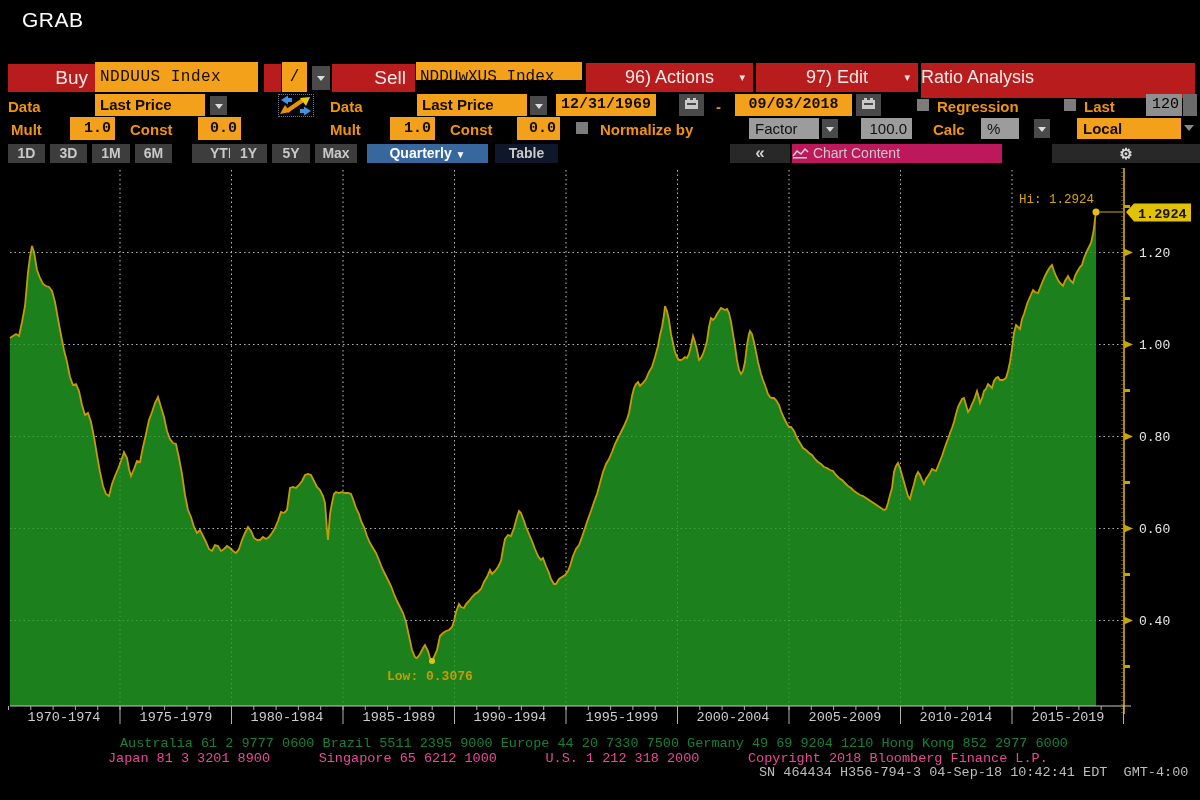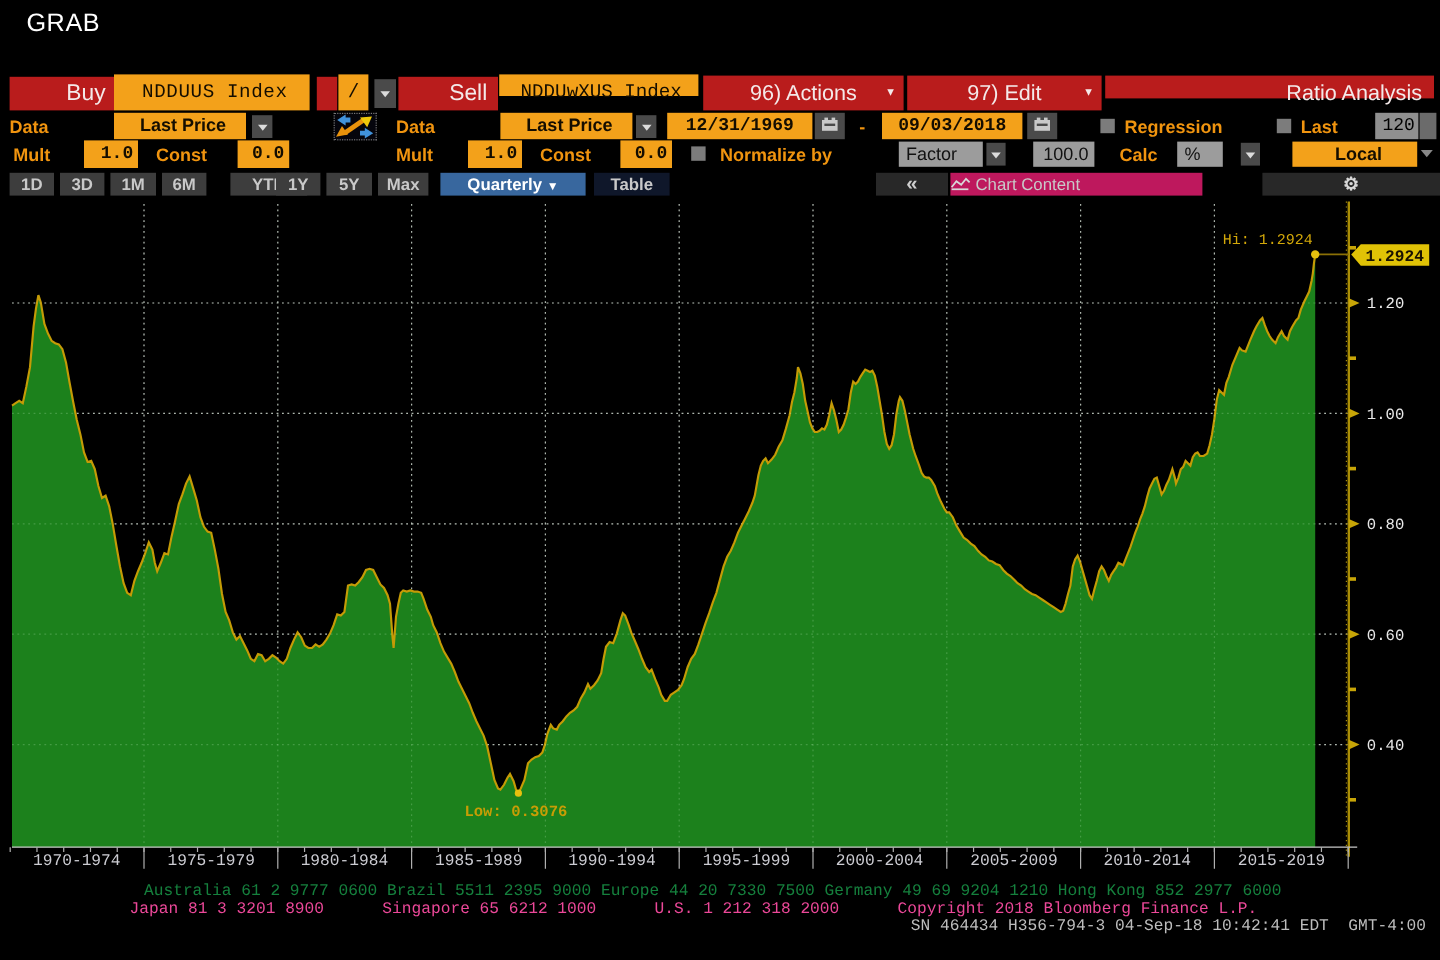--- a/index.html
+++ b/index.html
@@ -1,19 +1,19 @@
 <!DOCTYPE html>
 <html><head><meta charset="utf-8">
 <style>
   * { margin:0; padding:0; box-sizing:border-box; }
   html,body { width:1200px; height:800px; background:#000; overflow:hidden;
     font-family:"Liberation Sans", sans-serif; }
   .abs { position:absolute; }
   .red { background:#b91c1c; color:#f4e9e9; }
-  .org { background:#f3a11a; color:#140d00;text-align:center; }
+  .org { background:#f3a11a; color:#140d00; }
   .gry { background:#9c9c9c; color:#111; }
   .drop { background:#4a4a4a; }
   .drop:after { content:""; position:absolute; left:50%; top:50%; margin:-2px 0 0 -4px;
      border-left:4px solid transparent; border-right:4px solid transparent; border-top:5px solid #dcdcdc; }
   .lbl { color:#f0940f; font-weight:bold; }
   .cb { background:#7c7c7c; width:12px; height:12px; }
   .tab { position:absolute; top:144px; height:19px; background:#3d3d3d; color:#c9c9c9;
      font-size:14px; font-weight:bold; text-align:center; line-height:19px; }
   .mono { font-family:"Liberation Mono", monospace; }
 </style></head>
@@ -22,41 +22,41 @@
 
 <div class="abs red" style="left:8px;top:64px;width:87px;height:28px;font-size:19px;line-height:28px;text-align:right;padding-right:7px">Buy</div>
 <div class="abs org mono" style="left:95px;top:62px;width:163px;height:30px;font-size:16px;line-height:30px;padding-left:5px;letter-spacing:0.5px">NDDUUS Index</div>
 <div class="abs red" style="left:264px;top:64px;width:17px;height:28px"></div>
 <div class="abs org mono" style="left:282px;top:62px;width:25px;height:30px;font-size:16px;line-height:30px;text-align:center">/</div>
 <div class="abs drop" style="left:312px;top:66px;width:18px;height:24px"></div>
 <div class="abs red" style="left:332px;top:64px;width:83px;height:28px;font-size:19px;line-height:28px;text-align:right;padding-right:9px">Sell</div>
 <div class="abs org mono" style="left:416px;top:62px;width:166px;height:18px;font-size:16px;line-height:30px;padding-left:4px">NDDUwXUS Index</div>
 <div class="abs red" style="left:586px;top:63px;width:167px;height:29px;font-size:18px;line-height:29px;text-align:center">96) Actions<span class="abs" style="right:8px;top:0;font-size:11px">▾</span></div>
 <div class="abs red" style="left:756px;top:63px;width:162px;height:29px;font-size:18px;line-height:29px;text-align:center">97) Edit<span class="abs" style="right:8px;top:0;font-size:11px">▾</span></div>
-<div class="abs red" style="left:921px;top:63px;width:274px;height:19px;font-size:18px;line-height:29px;text-align:right;padding-right:10px">Ratio Analysis</div>
+<div class="abs red" style="left:921px;top:63px;width:274px;height:35px;font-size:18px;line-height:29px;text-align:left;padding-right:10px">Ratio Analysis</div>
 
 <div class="abs lbl" style="left:8px;top:98px;font-size:15px">Data</div>
 <div class="abs org" style="left:95px;top:94px;width:110px;height:22px;font-size:15px;line-height:22px;padding-left:5px;font-weight:bold">Last Price</div>
 <div class="abs drop" style="left:210px;top:96px;width:17px;height:19px"></div>
 
 <div class="abs" style="left:278px;top:94px;width:36px;height:23px;border:1px dotted #777;background:#05050c">
  <svg width="34" height="21">
   <path d="M8,16 L24,5" stroke="#e8920c" stroke-width="4"></path>
   <path d="M1,19 L11,17 L6,10 Z" fill="#e8920c"></path>
       <path d="M31,2 L21,3 L27,11 Z" fill="#eec80a"></path>
   <path d="M7,5 L13,5" stroke="#4193dc" stroke-width="4"></path>
       <path d="M2,5 L9,0.5 L9,9.5 Z" fill="#4193dc"></path>
   <path d="M21,16 L27,16" stroke="#4193dc" stroke-width="4"></path>
       <path d="M32,16 L25,11.5 L25,20.5 Z" fill="#4193dc"></path>
  </svg>
 </div>
 <div class="abs lbl" style="left:330px;top:98px;font-size:15px">Data</div>
 <div class="abs org" style="left:417px;top:94px;width:110px;height:22px;font-size:15px;line-height:22px;padding-left:5px;font-weight:bold">Last Price</div>
 <div class="abs drop" style="left:530px;top:96px;width:17px;height:19px"></div>
-<div class="abs org mono" style="left:556px;top:94px;width:121px;height:22px;font-size:15px;line-height:22px;text-align:center;font-weight:bold">12/31/1969</div>
+<div class="abs org mono" style="left:556px;top:94px;width:100px;height:22px;font-size:15px;line-height:22px;text-align:center;font-weight:bold">12/31/1969</div>
 <div class="abs" style="left:679px;top:94px;width:25px;height:22px;background:#4a4a4a">
   <div class="abs" style="left:6px;top:6px;width:13px;height:9px;background:#c9c9c9"></div>
   <div class="abs" style="left:8px;top:4px;width:3px;height:2px;background:#c9c9c9"></div>
   <div class="abs" style="left:14px;top:4px;width:3px;height:2px;background:#c9c9c9"></div>
   <div class="abs" style="left:8px;top:9px;width:9px;height:2px;background:#4a4a4a"></div>
 </div>
 <div class="abs lbl" style="left:716px;top:98px;font-size:15px">-</div>
 <div class="abs org mono" style="left:735px;top:94px;width:117px;height:22px;font-size:15px;line-height:22px;text-align:center;font-weight:bold">09/03/2018</div>
 <div class="abs" style="left:856px;top:94px;width:25px;height:22px;background:#4a4a4a">
   <div class="abs" style="left:6px;top:6px;width:13px;height:9px;background:#c9c9c9"></div>

